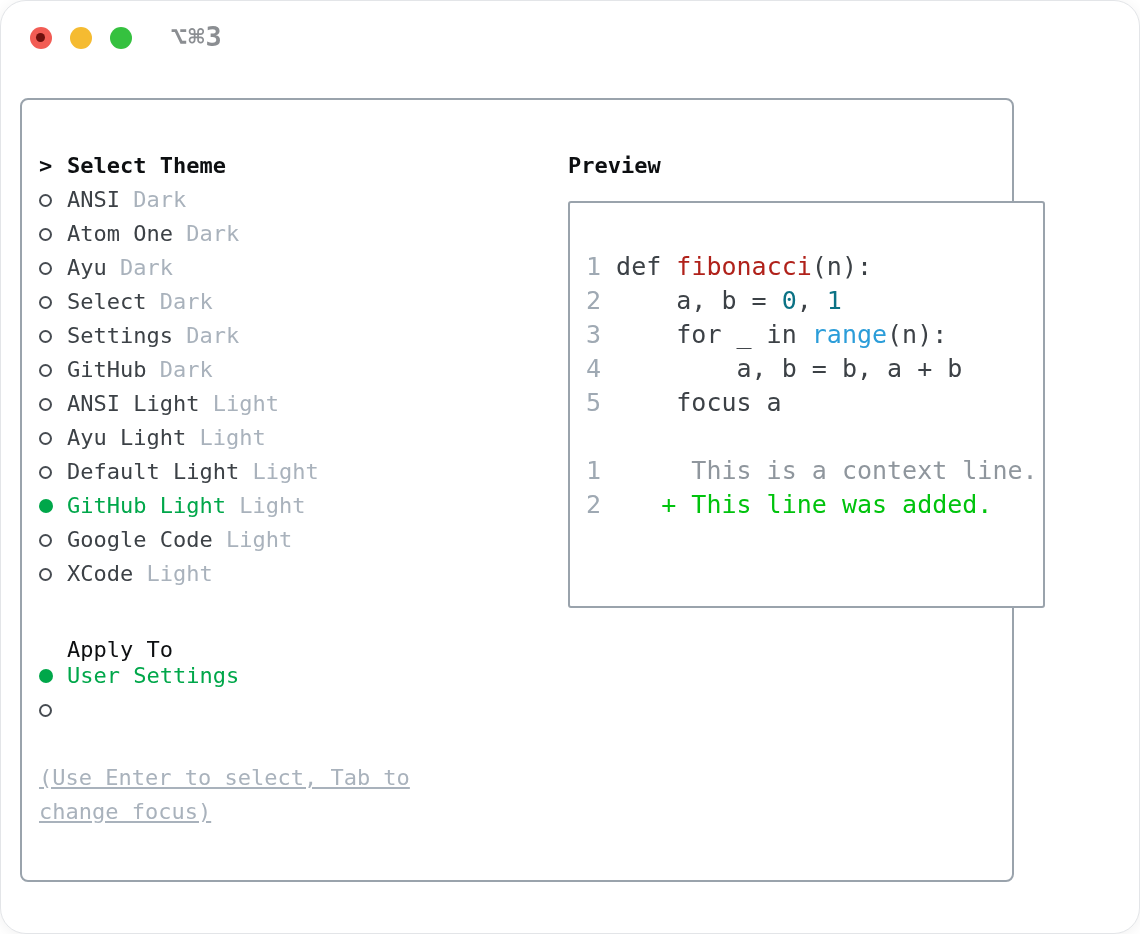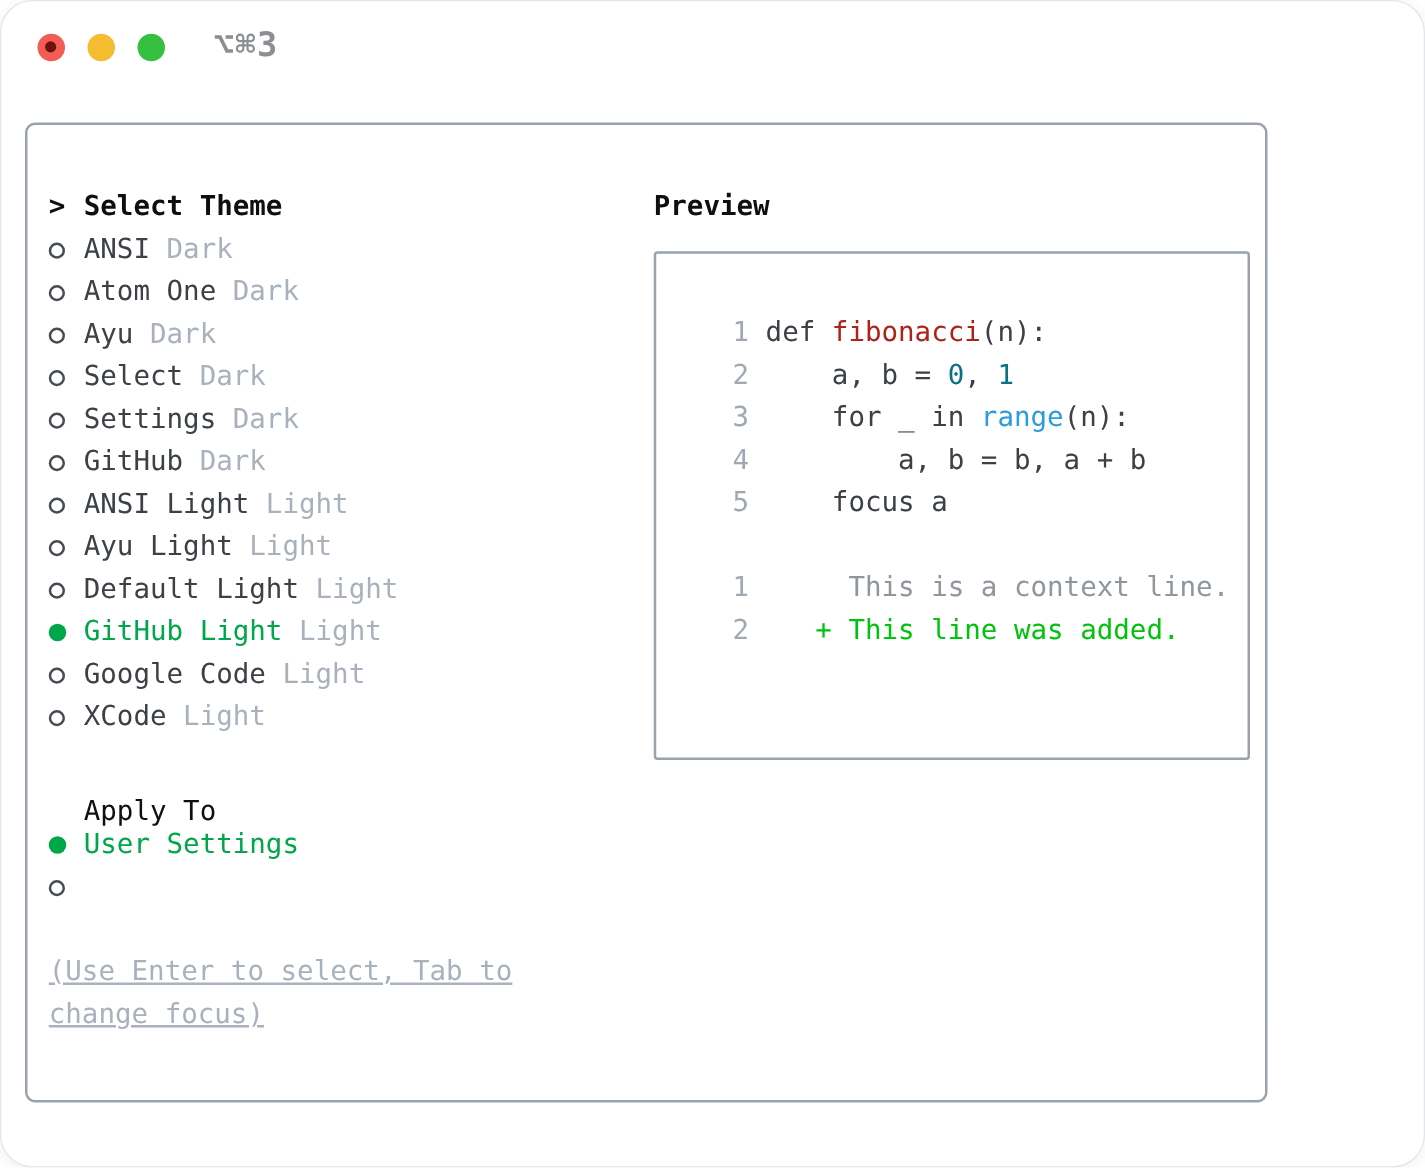--- a/index.html
+++ b/index.html
@@ -36,21 +36,21 @@
   }
   
   .panel {
     position: absolute; left: 19px; top: 97px;
     width: 994px; height: 784px;
     border: 2px solid var(--border-gray);
     border-radius: 8px;
     background: #ffffff;
   }
   .col-left  { position: absolute; left: 17px; top: 49px; width: 455px; }
-  .col-right { position: absolute; left: 459px; top: 49px; width: 479px; padding-left: 42px; }
+  .col-right { position: absolute; left: 504px; top: 49px; width: 479px; padding-left: 42px; }
   .row {
     display: flex; align-items: center;
     height: 34px; line-height: 34px;
     font-size: 22px; color: var(--text-dark);
     white-space: pre;
   }
   .spacer { height: 34px; }
   .marker { display: inline-flex; align-items: center; width: 28px; flex: 0 0 28px; }
   .radio {
     width: 13px; height: 13px; border-radius: 50%;
@@ -71,21 +71,21 @@
   
   .preview-box {
     margin-top: 18px;
     width: 477px; height: 407px;
     border: 2px solid var(--border-gray);
     border-radius: 3px;
     padding: 47px 0 0 16px;
     background: #ffffff;
     overflow: hidden;
   }
-  .code-row { white-space: pre; height: 34px; line-height: 34px; font-size: 22px; margin-left: 45px; }
+  .code-row { white-space: pre; height: 34px; line-height: 34px; font-size: 25px; }
   .lineno { display: inline-block; min-width: 1ch; margin-right: 1ch; color: var(--lineno-gray); }
   .seg-code    { color: var(--text-dark); }
   .seg-func    { color: var(--function-red); }
   .seg-num     { color: var(--number-teal); }
   .seg-call    { color: var(--builtin-blue); }
   .seg-context { color: var(--context-gray); }
   .seg-deleted { color: var(--deleted-red); }
   .seg-added   { color: var(--added-green); }
 </style>
 </head>

